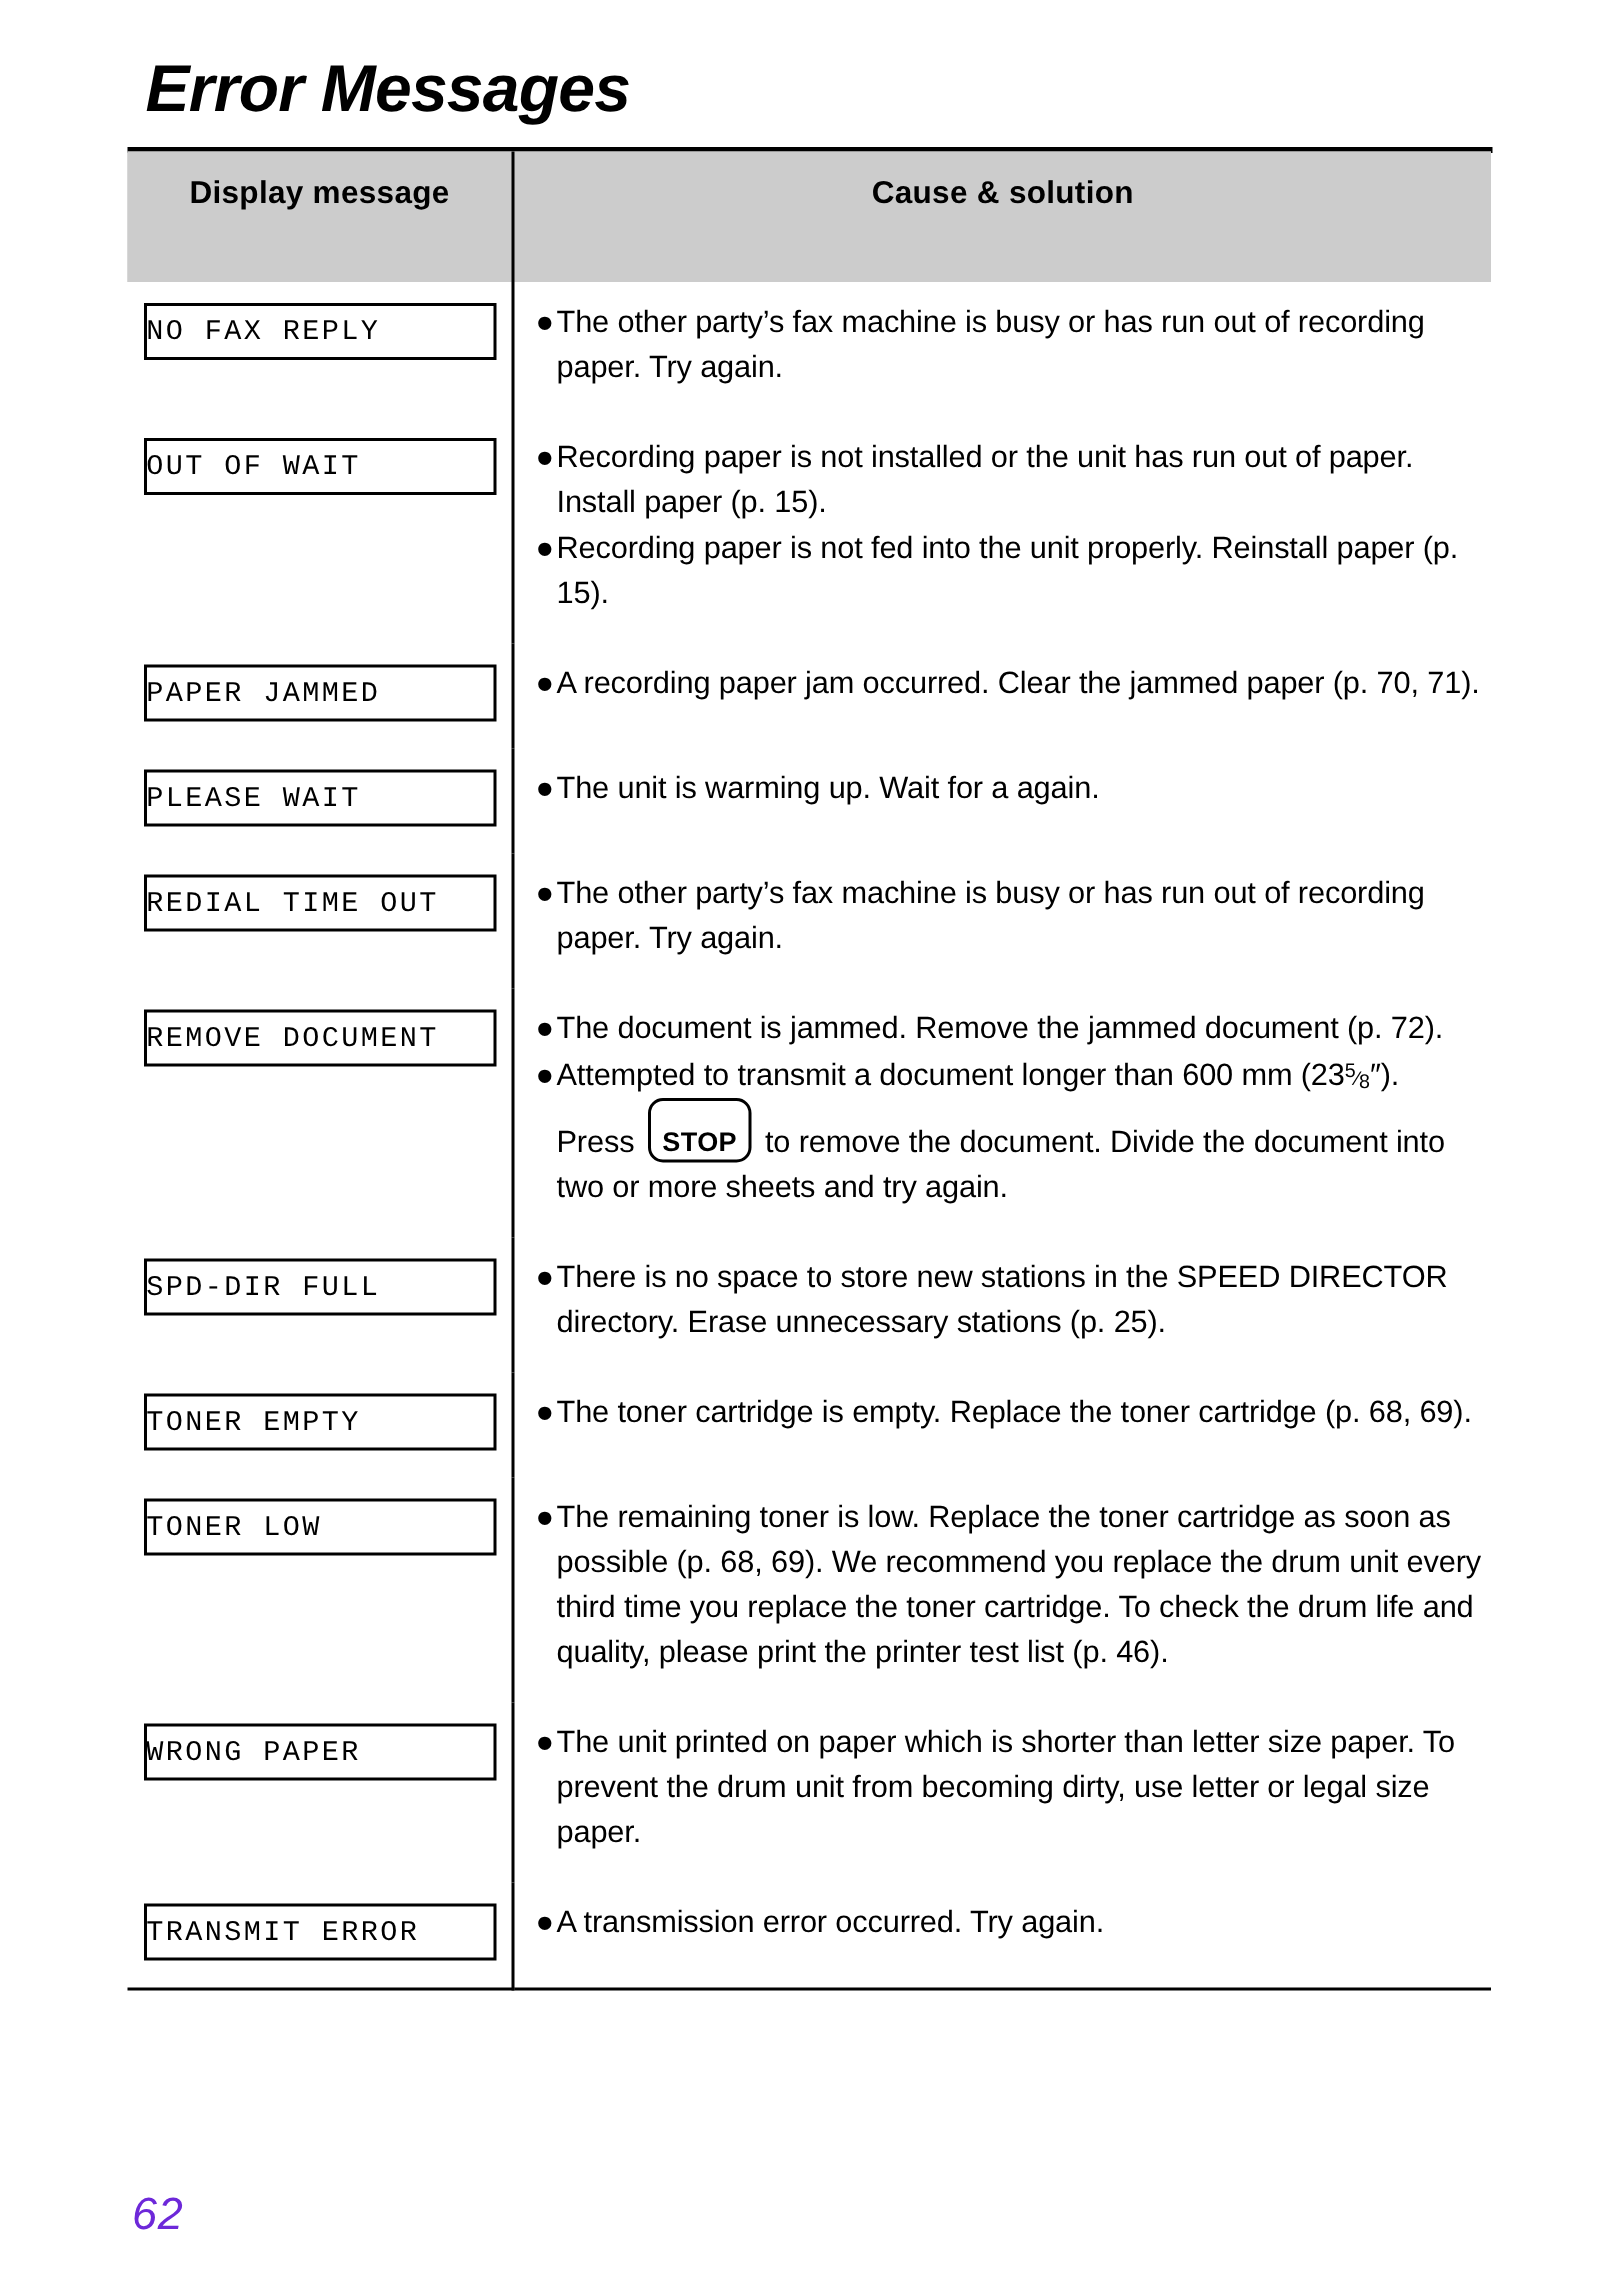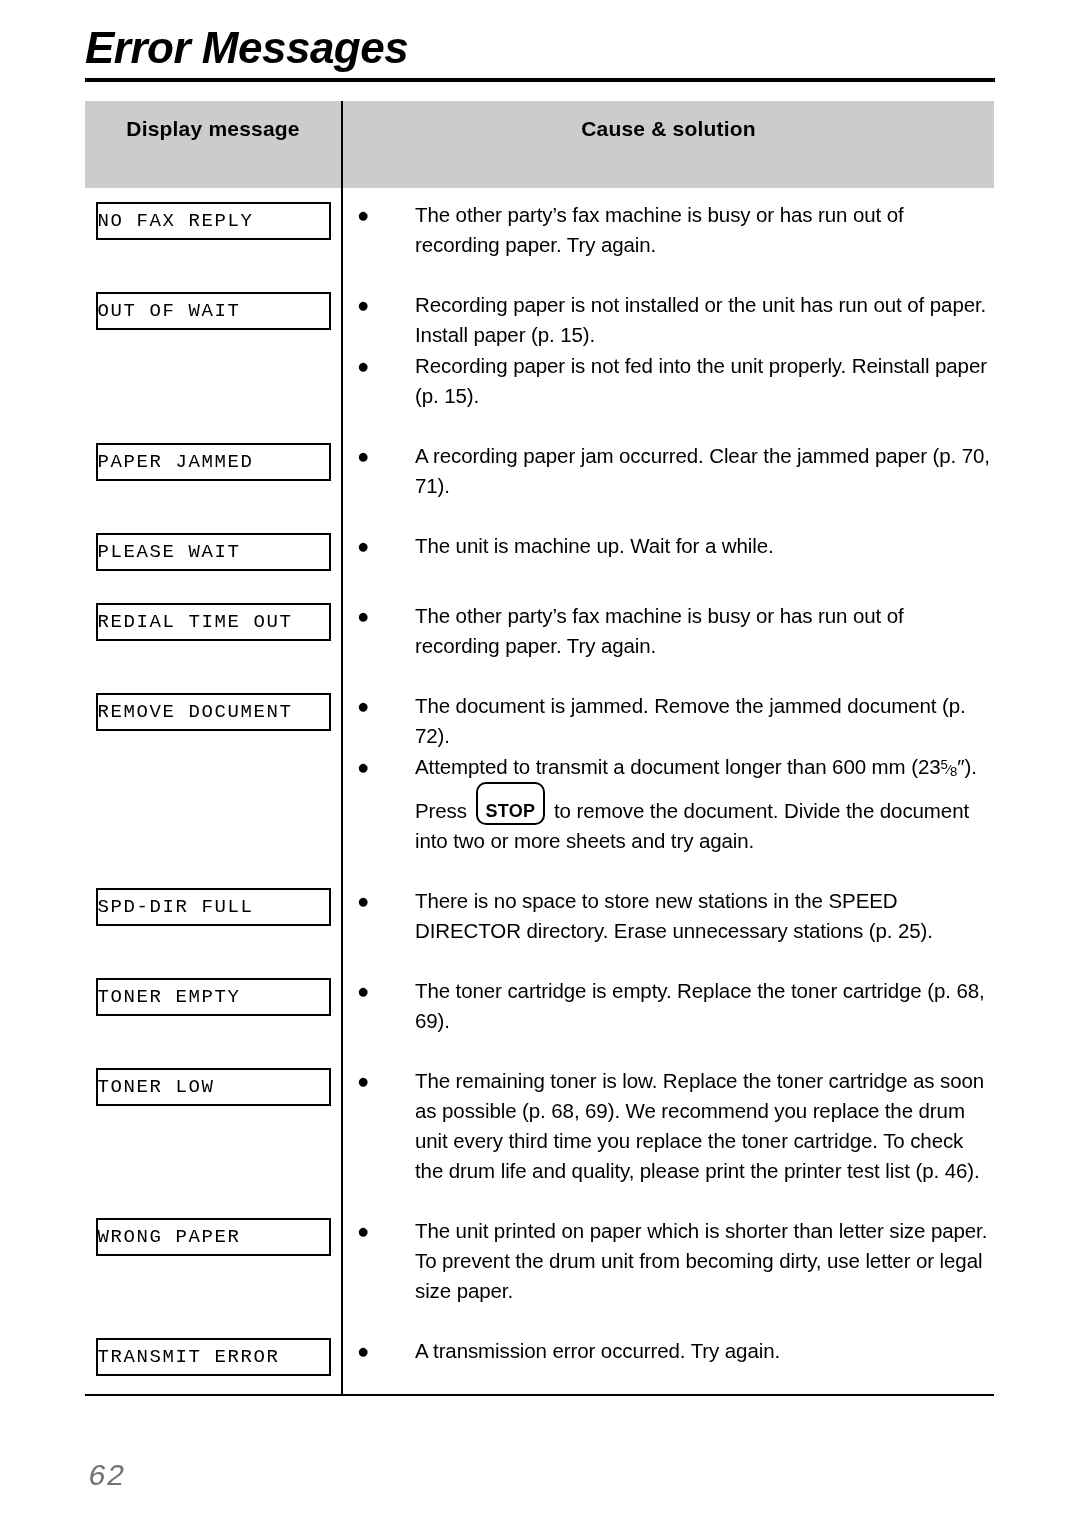--- a/index.html
+++ b/index.html
@@ -30,21 +30,21 @@
     top: 22px;
     width: 910px;
   }
   .page-title {
     font-family: "Liberation Sans", sans-serif;
     font-style: italic;
     font-weight: bold;
     font-size: 44px;
     line-height: 52px;
     letter-spacing: -0.5px;
-    margin: 0;
+    margin: 12px;
     color: #000;
   }
   .title-rule {
     margin-top: 4px;
     border-top: 4px solid #000;
     height: 0;
     width: 100%;
   }
 
   
@@ -137,21 +137,20 @@
   }
   .cause-bullet {
     position: absolute;
     left: 0;
     top: 0;
     font-size: 20.5px;
     line-height: 30px;
   }
   .cause-text {
     display: block;
-    margin-left: 44px;
   }
 
   
   .frac {
     display: inline-block;
     font-size: 0.64em;
     line-height: 1;
     vertical-align: baseline;
     position: relative;
     top: -0.02em;
@@ -177,23 +176,22 @@
   }
 
   
   .page-number {
     position: absolute;
     left: 88px;
     bottom: 32px;
     font-size: 30px;
     font-style: italic;
     font-weight: normal;
-    color: #737373;
+    color: #6d28d9;
     letter-spacing: 0.5px;
-    font-family: Liberation Mono, monospace;
   }
 </style>
 </head>
 <body>
 
 <div class="page">
 
   <div class="title-block">
     <h1 class="page-title">Error Messages</h1>
     <div class="title-rule"></div>
@@ -263,21 +261,21 @@
         <tr>
           <td class="col-display">
             <div class="lcd-box">
               <span class="lcd-text">PLEASE WAIT</span>
             </div>
           </td>
           <td class="col-cause">
             <ul class="cause-list">
               <li class="cause-item">
                 <span class="cause-bullet">●</span>
-                <span class="cause-text">The unit is machine up. Wait for a while.</span>
+                <span class="cause-text">The unit is warming up. Wait for a again.</span>
               </li>
             </ul>
           </td>
         </tr>
         <tr>
           <td class="col-display">
             <div class="lcd-box">
               <span class="lcd-text">REDIAL TIME OUT</span>
             </div>
           </td>

